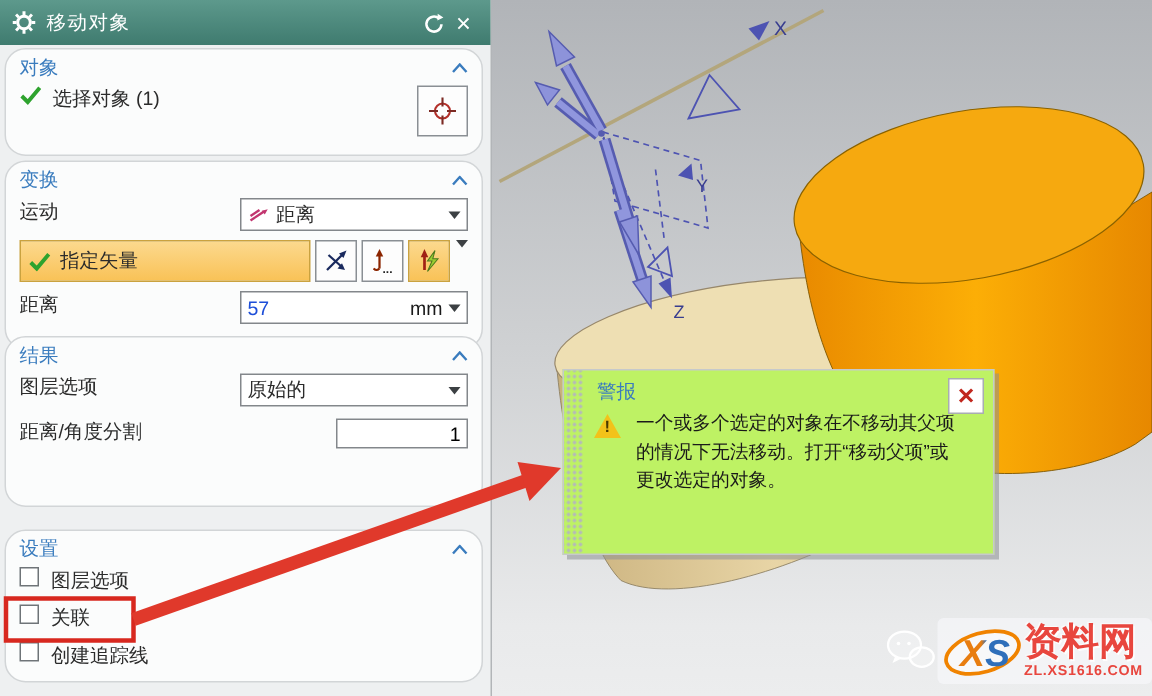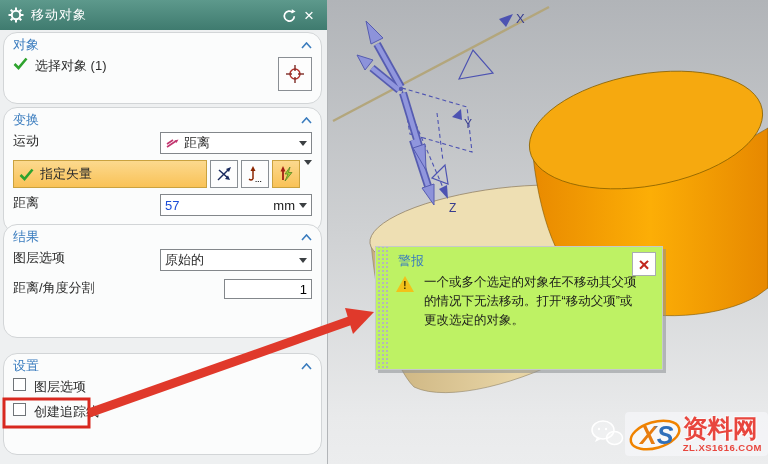--- a/index.html
+++ b/index.html
@@ -354,20 +354,24 @@
         <svg width="11" height="7" viewBox="0 0 11 7">
           <polyline points="1,6 5.5,1 10,6" fill="none" stroke="#3a7cbe" stroke-width="1.6"></polyline>
         </svg>
       </div>
       <div class="row" style="height:25px;">
         <span class="chk"></span>
         <span>图层选项</span>
       </div>
       <div class="row" style="height:25px;">
         <span class="chk"></span>
+        <span>关联</span>
+      </div>
+      <div class="row" style="height:25px;">
+        <span class="chk"></span>
         <span>创建追踪线</span>
       </div>
     </div>
   </div>
 
   <svg class="anno" width="768" height="464" viewBox="0 0 768 464">
     <rect x="4" y="399" width="85" height="28" fill="none" stroke="#d8281f" stroke-width="3"></rect>
     <line x1="89" y1="413" x2="352" y2="320" stroke="#e0392b" stroke-width="9"></line>
     <polygon points="374,312 353,334 345,308" fill="#e0392b"></polygon>
   </svg>

